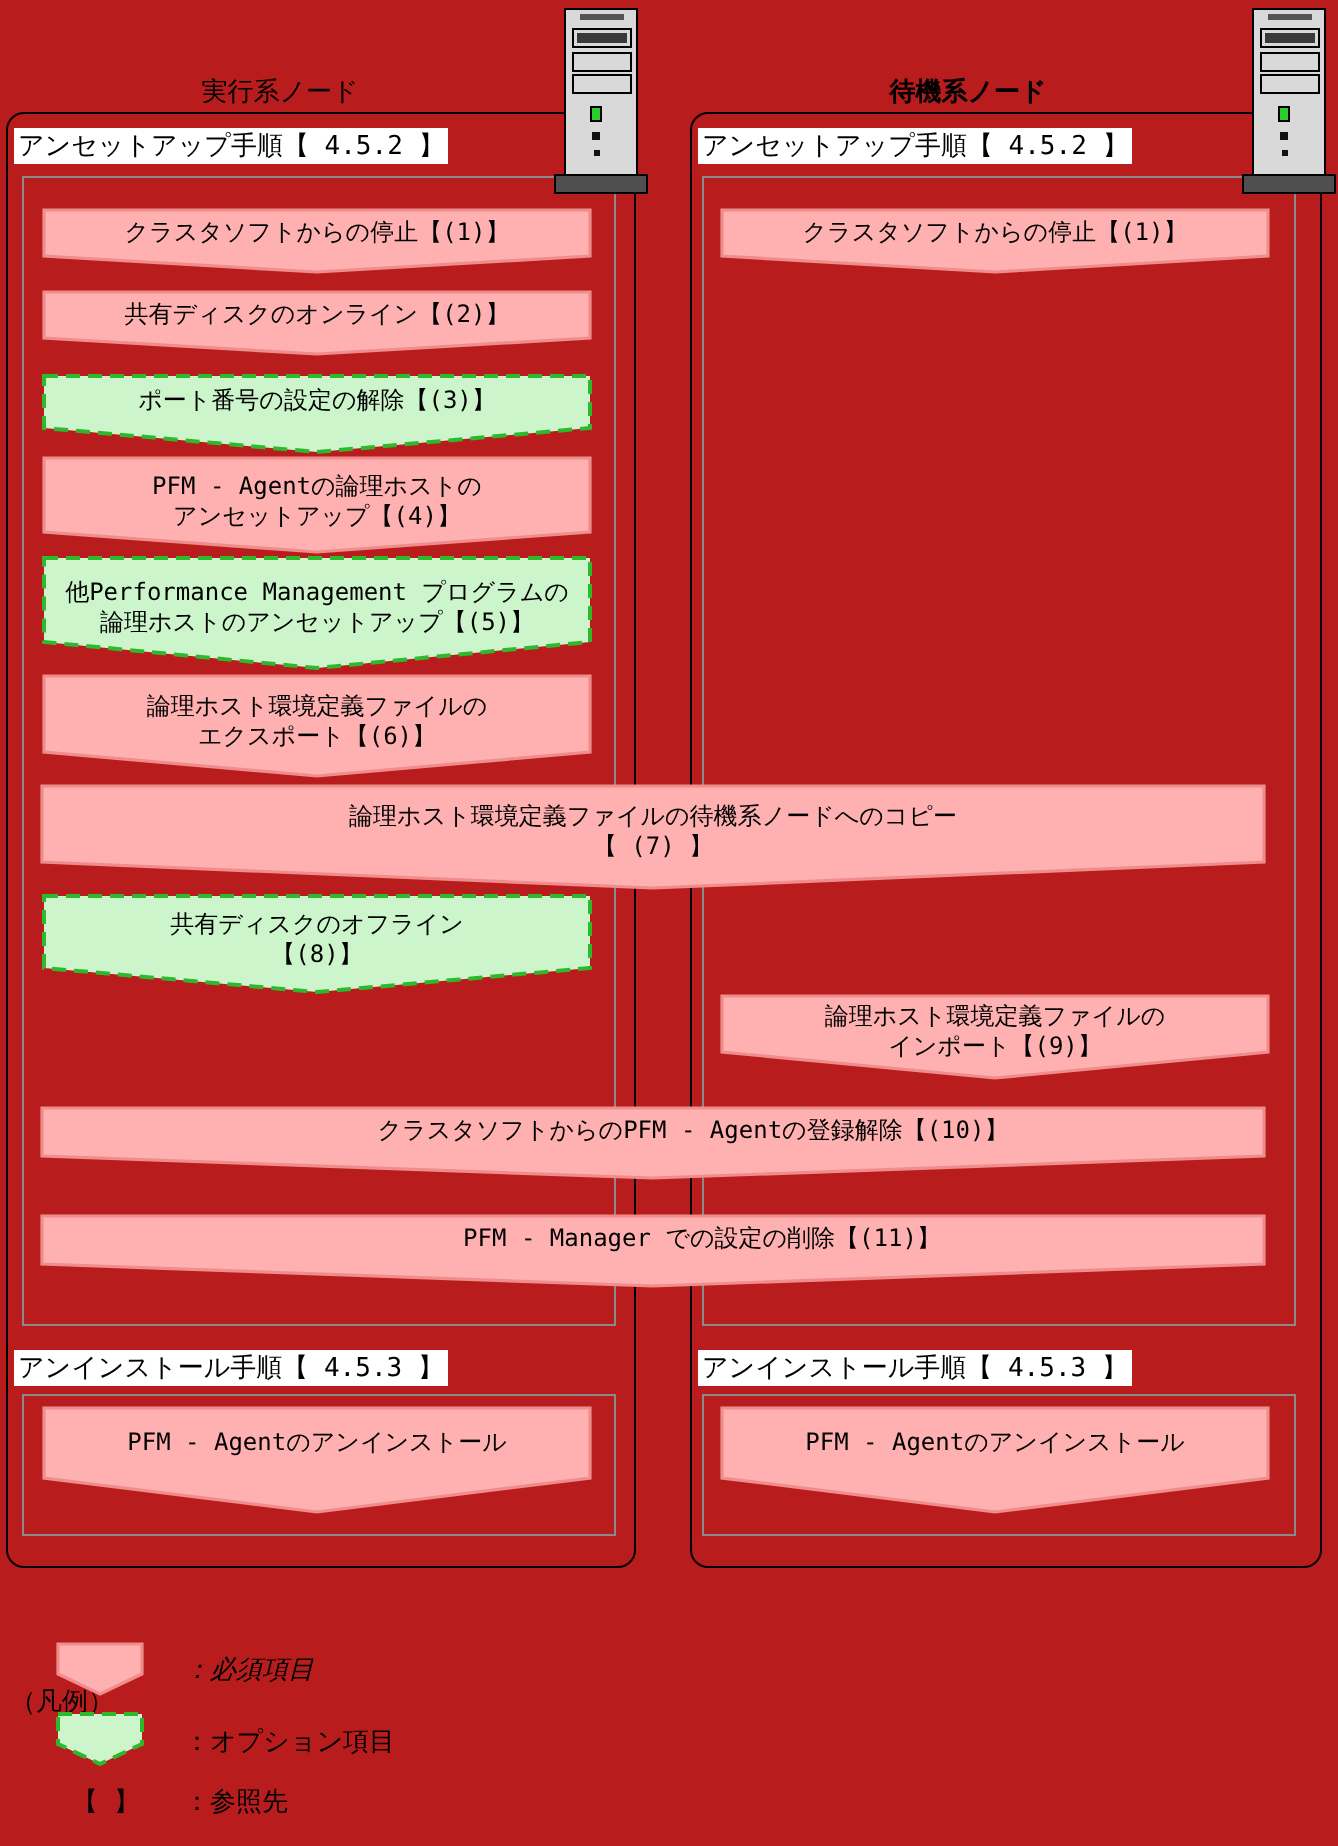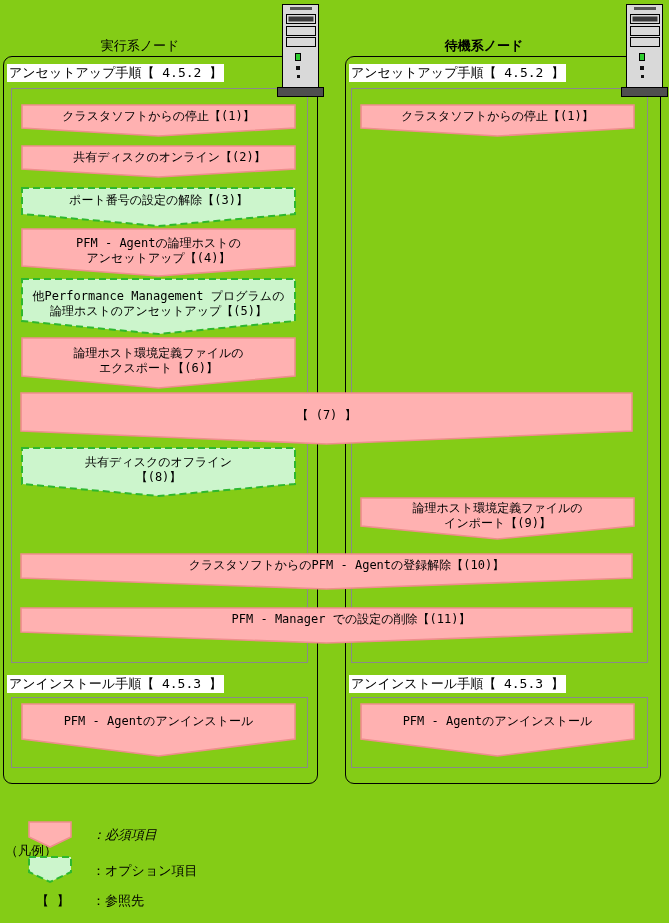--- a/index.html
+++ b/index.html
@@ -1,17 +1,17 @@
 <!DOCTYPE html>
 <html><head>
 <meta charset="utf-8">
 <style>
   html,body{margin:0;padding:0;background:#fff;}
   .canvas{
-    position:relative;width:669px;height:923px;background:#84cc16;
+    position:relative;width:669px;height:923px;background:#b91c1c;
     font-family:"DejaVu Sans Mono","DejaVu Sans","Liberation Sans",sans-serif;
     color:#000;overflow:hidden;
   }
   .abs{position:absolute;}
   .node-label{font-size:13px;transform:translateX(-50%);white-space:nowrap;z-index:3;}
   .outer-box{border:1px solid #000;border-radius:9px;z-index:1;background:transparent;}
   .inner-rect{border:1px solid #8a8a8a;z-index:2;background:transparent;}
   .section-label{font-size:13px;white-space:nowrap;z-index:3;background:#fff;padding:0 2px;}
   .flow-box{z-index:4;}
   .flow-box.wide{z-index:5;}
@@ -55,21 +55,21 @@
           <polygon points="1,1 274,1 274,24 137.5,32 1,24" fill="#ffb1b1" stroke="#ef8d8d" stroke-width="1.6"></polygon>
         </svg>
         <div class="flow-text" style="height: 24px;">
           <div>クラスタソフトからの停止【(1)】</div>
         </div>
       </div>
       <div class="abs flow-box" style="left: 21px; top: 145px; width: 275px; height: 34px;">
         <svg width="275" height="34">
           <polygon points="1,1 274,1 274,24 137.5,32 1,24" fill="#ffb1b1" stroke="#ef8d8d" stroke-width="1.6"></polygon>
         </svg>
-        <div class="flow-text" style="height: 24px; margin-left: 11px;">
+        <div class="flow-text" style="height: 24px;">
           <div>共有ディスクのオンライン【(2)】</div>
         </div>
       </div>
       <div class="abs flow-box" style="left: 21px; top: 187px; width: 275px; height: 41px;">
         <svg width="275" height="41">
           <polygon points="1,1 274,1 274,27 137.5,39 1,27" fill="#ccf5cc" stroke="#2eb82e" stroke-width="2" stroke-dasharray="7 4"></polygon>
         </svg>
         <div class="flow-text" style="height: 27px;">
           <div>ポート番号の設定の解除【(3)】</div>
         </div>
@@ -99,20 +99,21 @@
         <div class="flow-text" style="height: 47px;">
           <div>論理ホスト環境定義ファイルの</div>
           <div>エクスポート【(6)】</div>
         </div>
       </div>
       <div class="abs flow-box wide" style="left: 20px; top: 392px; width: 613px; height: 54px;">
         <svg width="613" height="54">
           <polygon points="1,1 612,1 612,39 306.5,52 1,39" fill="#ffb1b1" stroke="#ef8d8d" stroke-width="1.6"></polygon>
         </svg>
         <div class="flow-text" style="height: 47px;">
+          <div>論理ホスト環境定義ファイルの待機系ノードへのコピー</div>
           <div>【 (7) 】</div>
         </div>
       </div>
       <div class="abs flow-box" style="left: 21px; top: 447px; width: 275px; height: 51px;">
         <svg width="275" height="51">
           <polygon points="1,1 274,1 274,37 137.5,49 1,37" fill="#ccf5cc" stroke="#2eb82e" stroke-width="2" stroke-dasharray="7 4"></polygon>
         </svg>
         <div class="flow-text" style="height: 45px;">
           <div>共有ディスクのオフライン</div>
           <div>【(8)】</div>

